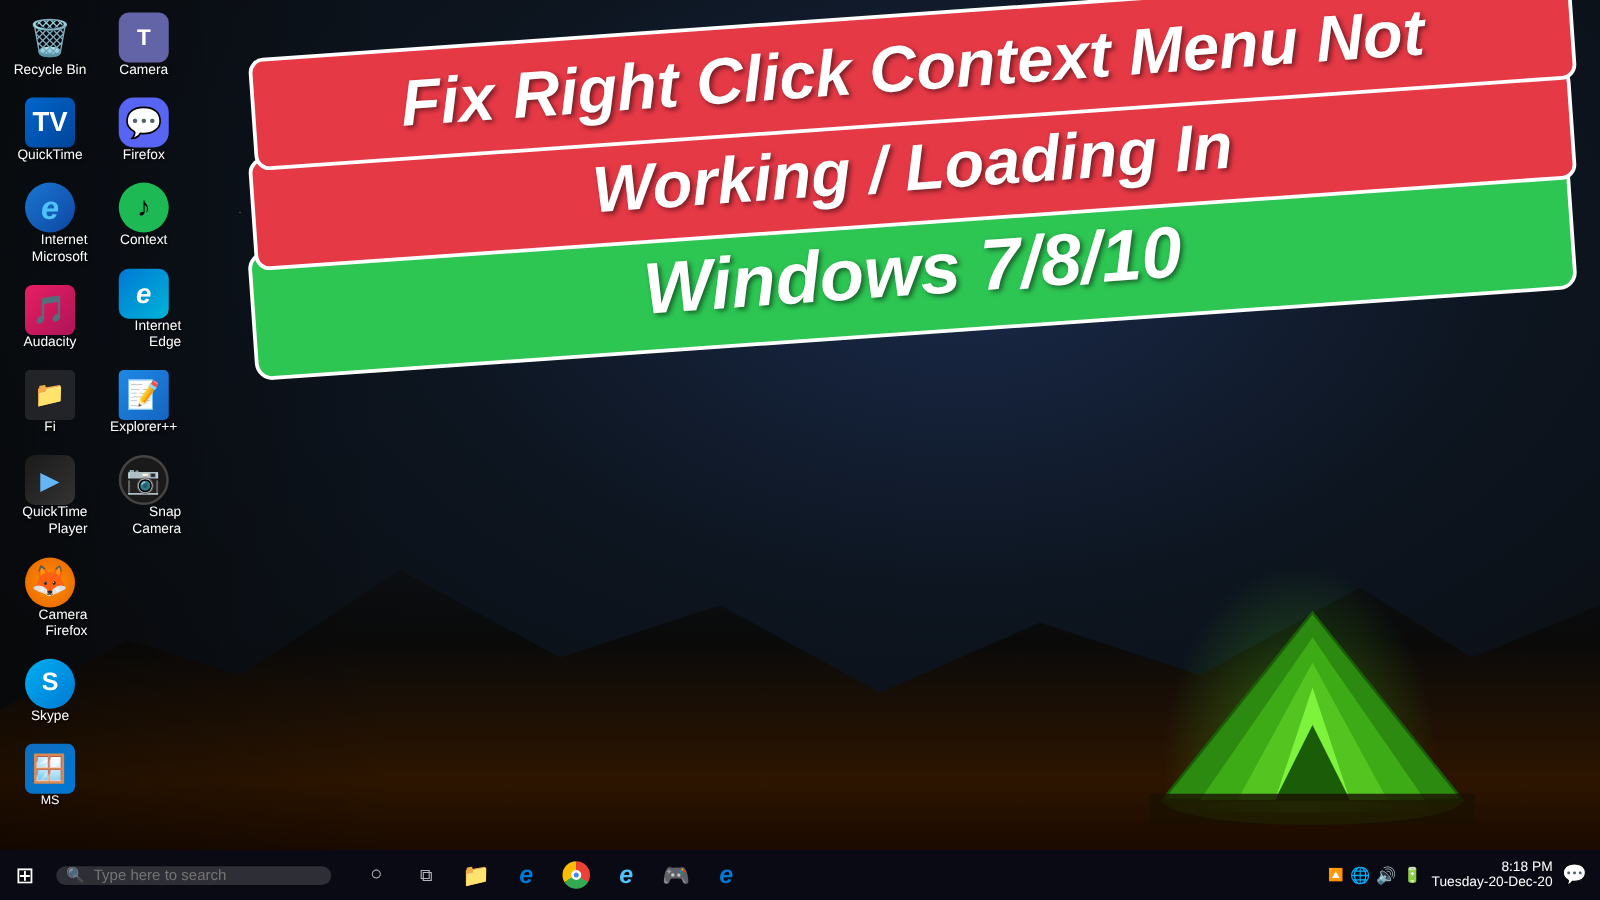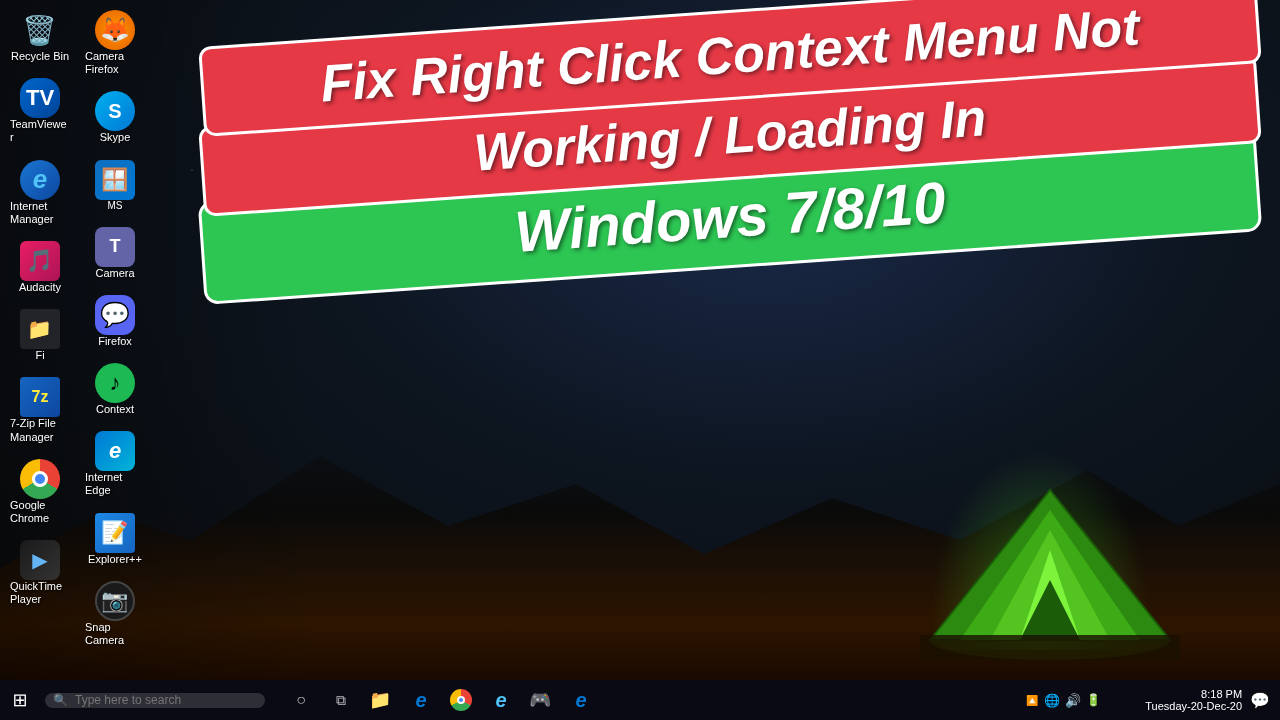--- a/index.html
+++ b/index.html
@@ -89,21 +89,21 @@
       align-items: center;
       width: 70px;
       padding: 5px;
       cursor: pointer;
       border-radius: 4px;
     }
 
     .icon-label {
       color: white;
       font-size: 11px;
-      text-align: left;
+      text-align: right;
       text-shadow: 1px 1px 2px rgba(0,0,0,0.9);
       line-height: 1.2;
       word-break: break-word;
     }
 
     
     .title-container {
       position: absolute;
       top: 10px;
       left: 200px;
@@ -238,21 +238,20 @@
       display: flex;
       align-items: center;
       gap: 8px;
       padding-right: 10px;
     }
 
     .taskbar-clock {
       color: white;
       font-size: 11px;
       text-align: right;
-      margin-left: 36px;
     }
 
     .taskbar-tray {
       display: flex;
       align-items: center;
       gap: 5px;
     }
 
     .tray-icon {
       font-size: 14px;
@@ -264,21 +263,21 @@
     .depth-overlay {
       position: absolute;
       top: 0; left: 0; right: 0; bottom: 0;
       background: linear-gradient(to right, rgba(0,0,0,0.3) 0%, transparent 25%, transparent 100%);
       pointer-events: none;
       z-index: 5;
     }
 
     .icon-box-teamviewer {
       background: linear-gradient(135deg, #0066cc, #004499);
-      border-radius: 16px;
+      border-radius: 6px;
       width: 40px; height: 40px;
       display: flex; align-items: center; justify-content: center;
       color: white; font-size: 22px; font-weight: bold;
     }
 
     .icon-box-firefox {
       background: radial-gradient(circle, #ff9500, #e66000);
       border-radius: 50%;
       width: 40px; height: 40px;
       display: flex; align-items: center; justify-content: center;
@@ -434,49 +433,39 @@
 
   <div class="desktop-icons">
 
     <div class="desktop-icon">
       <div class="icon-box-recycle">🗑️</div>
       <span class="icon-label">Recycle Bin</span>
     </div>
 
     <div class="desktop-icon">
       <div class="icon-box-teamviewer">TV</div>
-      <span class="icon-label">TeamViewer</span>
+      <span class="icon-label">QuickTime</span>
     </div>
 
     <div class="desktop-icon">
       <div class="icon-box-ie" style="font-weight:bold; font-style:italic; font-size:26px; color:#4fc3f7;">e</div>
-      <span class="icon-label">Internet Manager</span>
+      <span class="icon-label">Internet Microsoft</span>
     </div>
 
     <div class="desktop-icon">
       <div class="icon-box-audacity">🎵</div>
       <span class="icon-label">Audacity</span>
     </div>
 
     <div class="desktop-icon">
       <div class="icon-box-unknown" style="font-size:20px;">📁</div>
       <span class="icon-label">Fi</span>
     </div>
 
-    <div class="desktop-icon">
-      <div class="icon-box-7zip">7z</div>
-      <span class="icon-label">7-Zip File Manager</span>
-    </div>
-
-    <div class="desktop-icon">
-      <div style="width:40px;height:40px;border-radius:50%;overflow:hidden;display:flex;align-items:center;justify-content:center;position:relative;background:conic-gradient(#ea4335 0deg 120deg, #34a853 120deg 240deg, #fbbc05 240deg 360deg);">
-        <div style="width:16px;height:16px;border-radius:50%;background:#4285f4;border:3px solid white;position:absolute;"></div>
-      </div>
-      <span class="icon-label">Google Chrome</span>
-    </div>
+
 
     <div class="desktop-icon" style="position:relative; left:0px;">
       <div class="icon-box-quicktime">▶</div>
       <span class="icon-label">QuickTime Player</span>
     </div>
 
     <div class="desktop-icon">
       <div class="icon-box-firefox">🦊</div>
       <span class="icon-label">Camera Firefox</span>
     </div>

